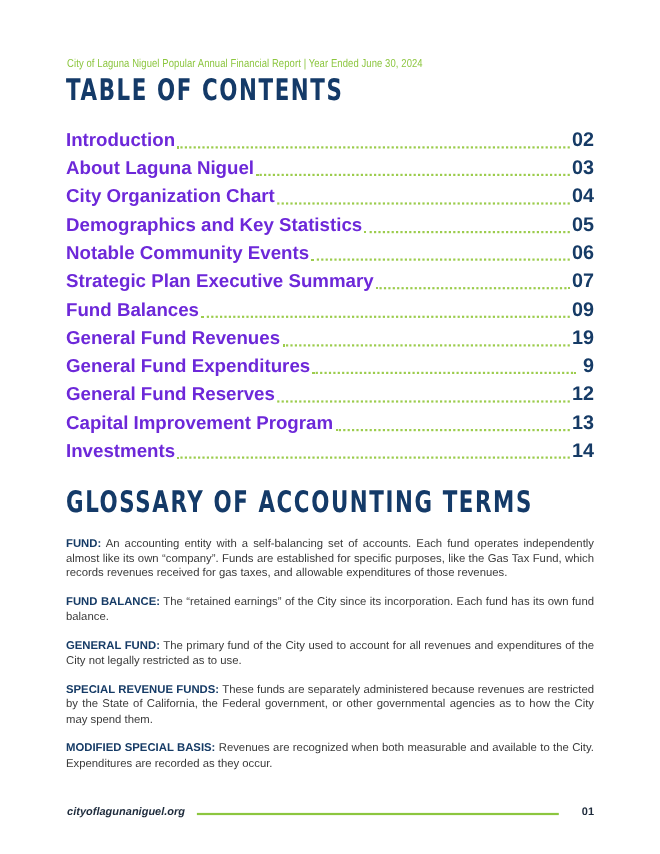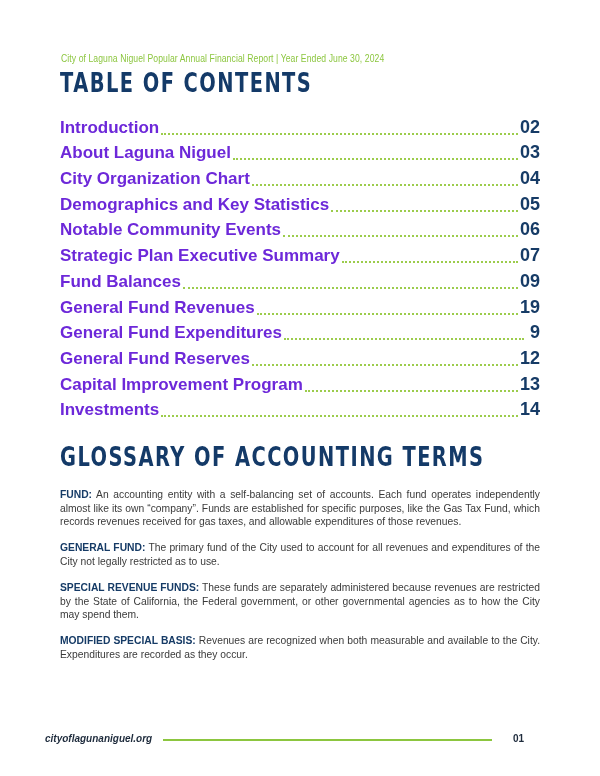--- a/index.html
+++ b/index.html
@@ -22,21 +22,21 @@
   .toc-label { font-family: "Liberation Sans", sans-serif; font-weight: bold; font-size: 17px;
     color: #6d28d9; white-space: nowrap; padding-right: 1px; }
   .toc-leader { flex: 1; height: 0; border-bottom: 2px dotted #9ccc4c; margin: 0 2px 3px 1px; }
   .toc-page { font-family: "Liberation Sans", sans-serif; font-weight: bold; font-size: 18px;
     color: #163b66; white-space: nowrap; min-width: 14px; text-align: right; }
 
   .glossary { position: absolute; left: 60px; top: 488px; width: 480px; }
   .term { margin: 0 0 12.5px 0; font-size: 10.3px; line-height: 13.6px; text-align: justify; color: #3a3a3a; }
   .term-name { font-weight: bold; color: #163b66; }
 
-  .footer { position: absolute; left: 45px; top: 733px; width: 480px; height: 14px; }
+  .footer { position: absolute; left: 61px; top: 733px; width: 480px; height: 14px; }
   .footer-url { position: absolute; left: 0; top: 0; font-size: 10px; font-weight: bold; font-style: italic; color: #1e2b3c; }
   .footer-rule { position: absolute; left: 118px; right: 33px; top: 6px; height: 2px; background: #8cc63f; }
   .footer-page { position: absolute; right: 1px; top: 0; font-size: 10px; font-weight: bold; color: #1e2b3c; }
 </style>
 </head>
 <body>
 
 <div class="page">
 
   <div class="header-line">City of Laguna Niguel Popular Annual Financial Report | Year Ended June 30, 2024</div>
@@ -107,20 +107,24 @@
   </div>
 
   <h1 class="section-title gloss-title">GLOSSARY OF ACCOUNTING TERMS</h1>
 
   <div class="glossary">
     <p class="term">
       <span class="term-name">FUND:</span>
       <span>An accounting entity with a self-balancing set of accounts. Each fund operates independently almost like its own “company”. Funds are established for specific purposes, like the Gas Tax Fund, which records revenues received for gas taxes, and allowable expenditures of those revenues.</span>
     </p>
     <p class="term">
+      <span class="term-name">FUND BALANCE:</span>
+      <span>The “retained earnings” of the City since its incorporation. Each fund has its own fund balance.</span>
+    </p>
+    <p class="term">
       <span class="term-name">GENERAL FUND:</span>
       <span>The primary fund of the City used to account for all revenues and expenditures of the City not legally restricted as to use.</span>
     </p>
     <p class="term">
       <span class="term-name">SPECIAL REVENUE FUNDS:</span>
       <span>These funds are separately administered because revenues are restricted by the State of California, the Federal government, or other governmental agencies as to how the City may spend them.</span>
     </p>
     <p class="term">
       <span class="term-name">MODIFIED SPECIAL BASIS:</span>
       <span>Revenues are recognized when both measurable and available to the City. Expenditures are recorded as they occur.</span>

